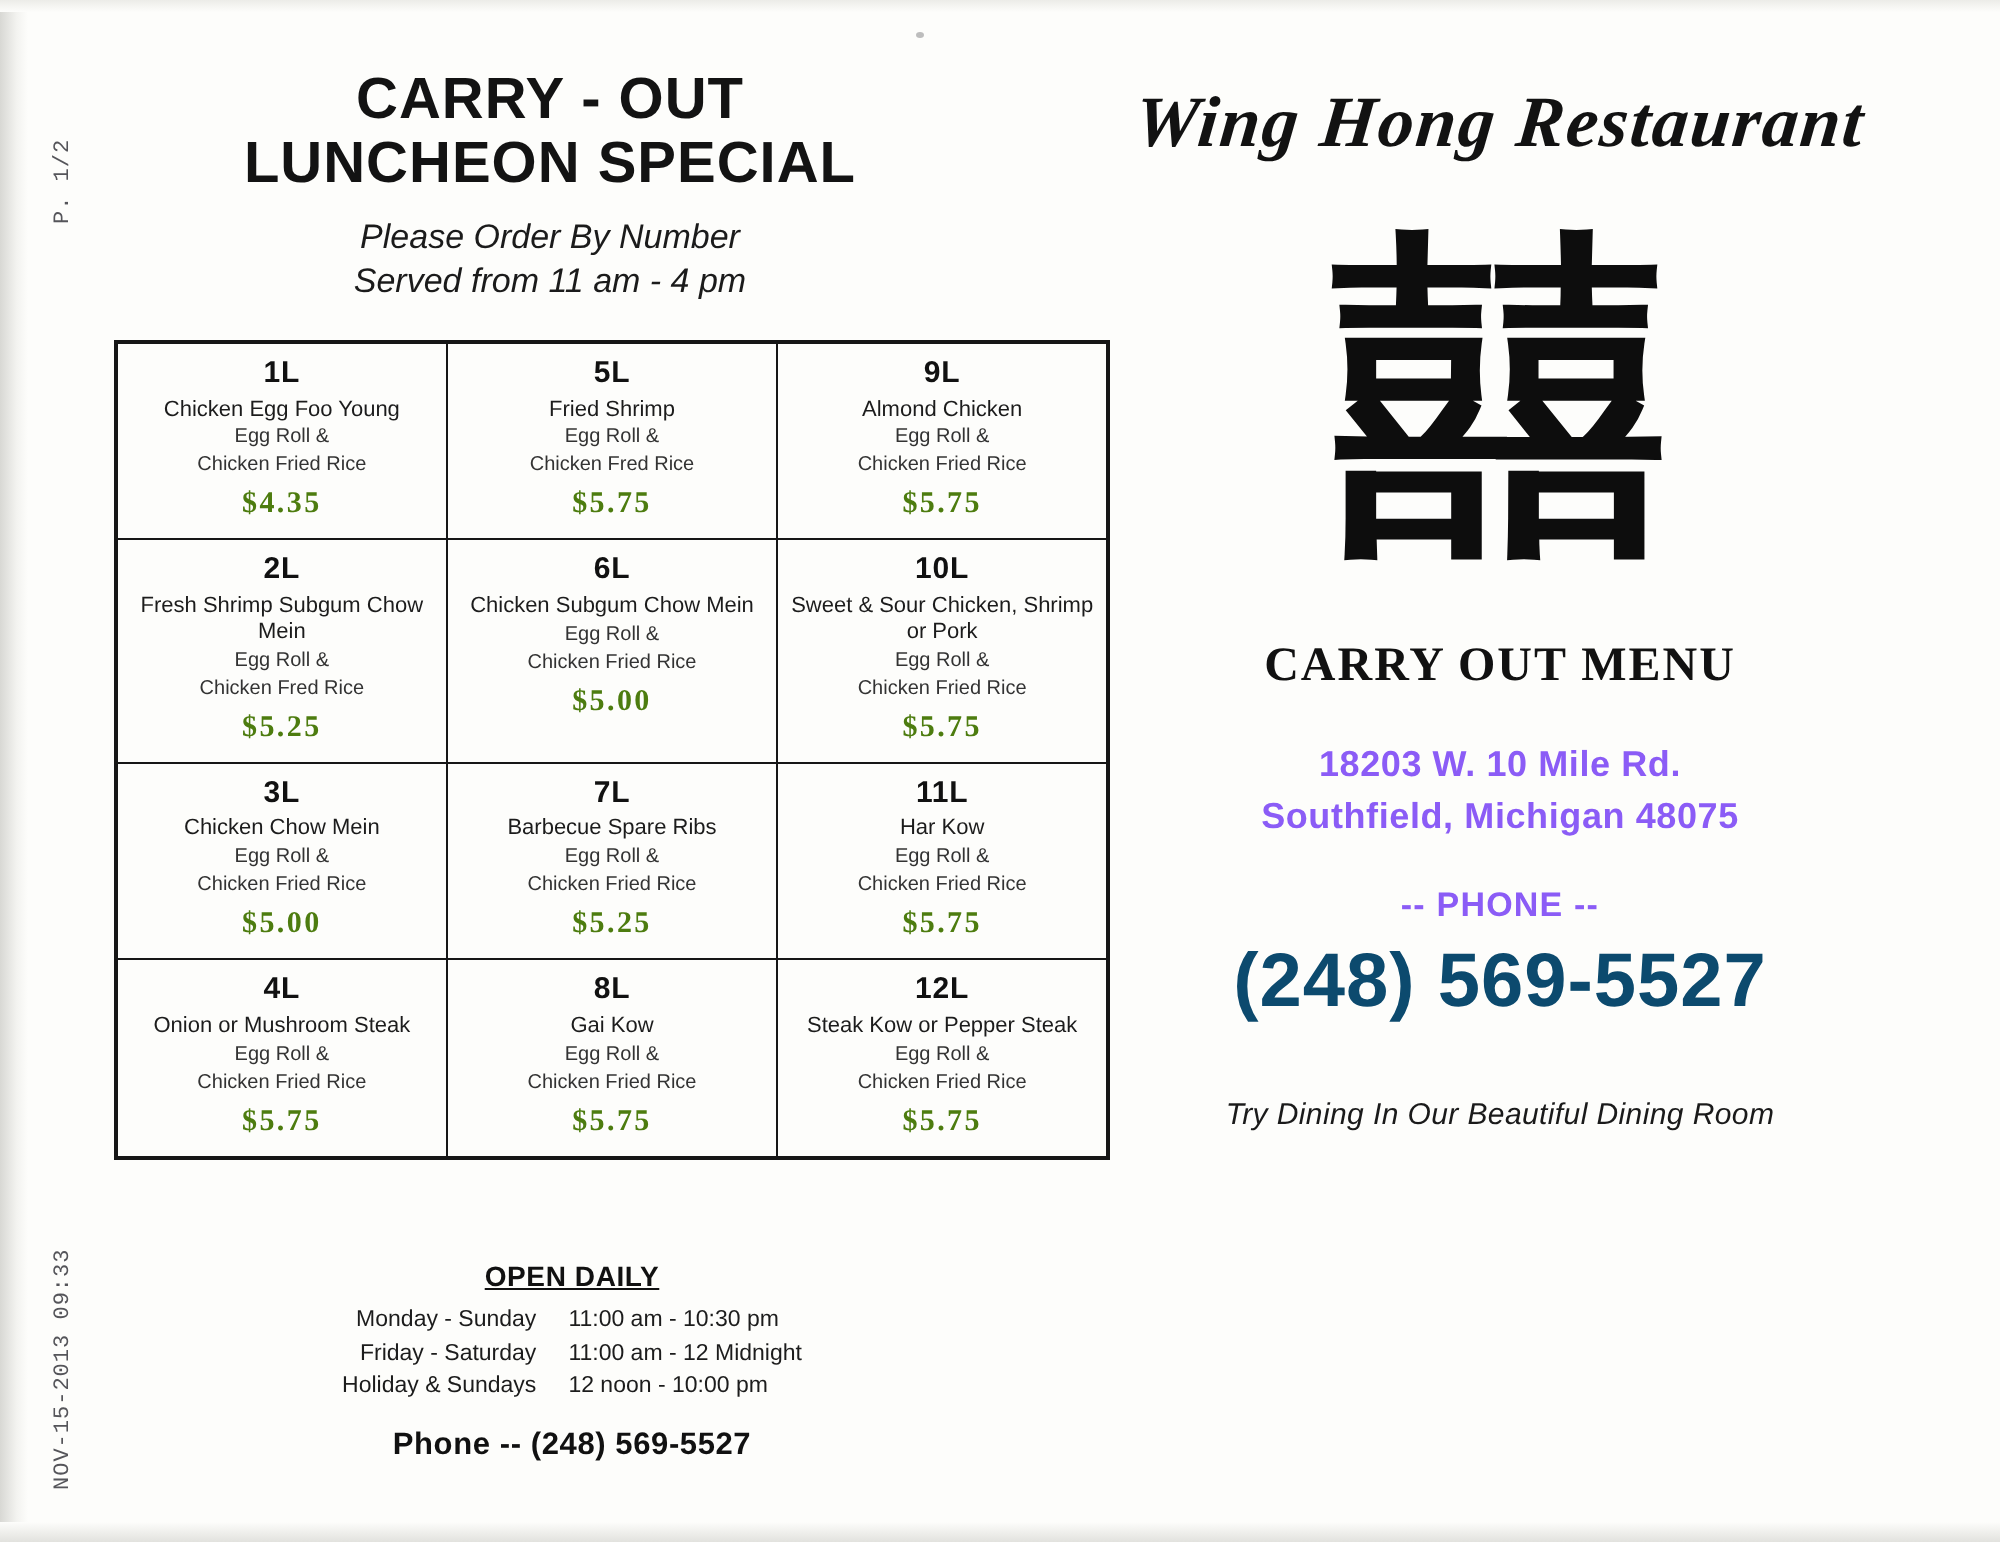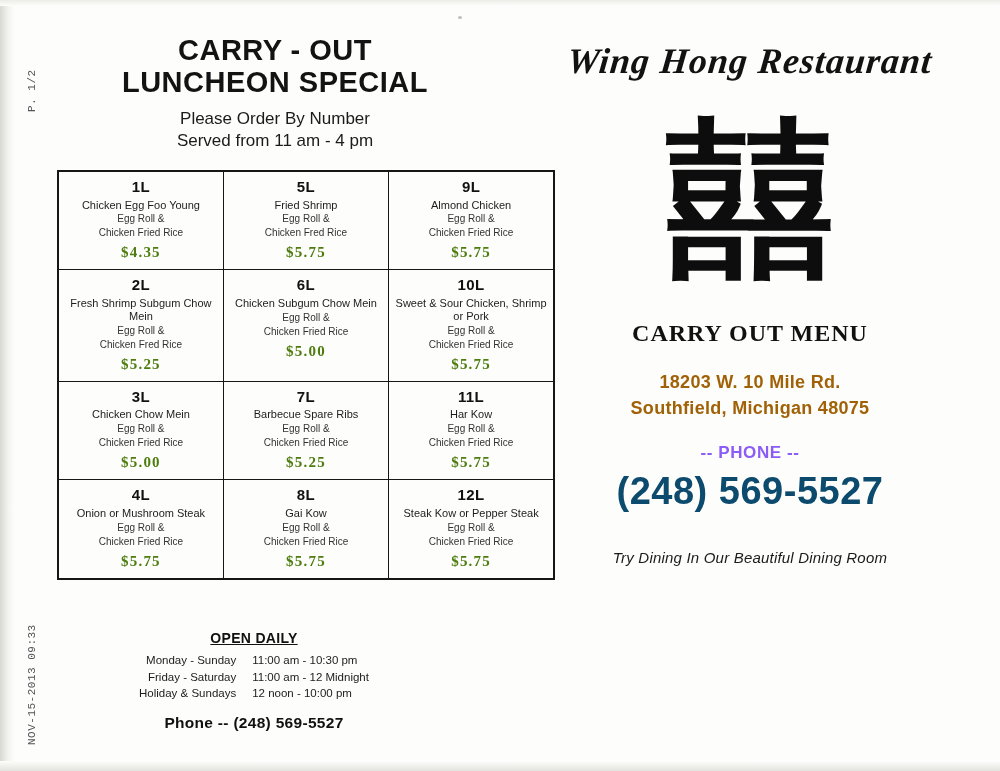--- a/index.html
+++ b/index.html
@@ -76,20 +76,21 @@
     padding-left: 10px;
   }
   .title-line {
     font-weight: bold;
     font-size: 29px;
     letter-spacing: 0.5px;
     line-height: 1.12;
     color: #131313;
   }
   .subtitle-line {
+    font-style: italic;
     font-size: 17px;
     line-height: 1.3;
     margin-top: 9px;
     color: #1b1b1b;
     font-family: "Liberation Sans", sans-serif;
   }
   .subtitle-line.second { margin-top: 0; }
 
   
   #menu-grid {
@@ -133,21 +134,21 @@
     font-size: 15px;
     letter-spacing: 1.2px;
     margin-top: 5px;
     color: #4d7c0f;
     font-family: "Liberation Serif", serif;
   }
 
   
   #hours-block {
     position: absolute;
-    left: 104px;
+    left: 136px;
     top: 630px;
     width: 300px;
     text-align: center;
   }
   #hours-title {
     font-weight: bold;
     font-size: 14px;
     text-decoration: underline;
     letter-spacing: 0.3px;
     color: #111;
@@ -234,21 +235,21 @@
     letter-spacing: 1.5px;
     color: #121212;
   }
 
   #address-block {
     margin-top: 22px;
     font-weight: bold;
     font-size: 18px;
     line-height: 1.45;
     letter-spacing: 0.3px;
-    color: #a16207;
+    color: #8b5cf6;
   }
 
   #phone-label {
     margin-top: 22px;
     font-weight: bold;
     font-size: 17px;
     letter-spacing: 0.6px;
     color: #8b5cf6;
   }
   #phone-number {

